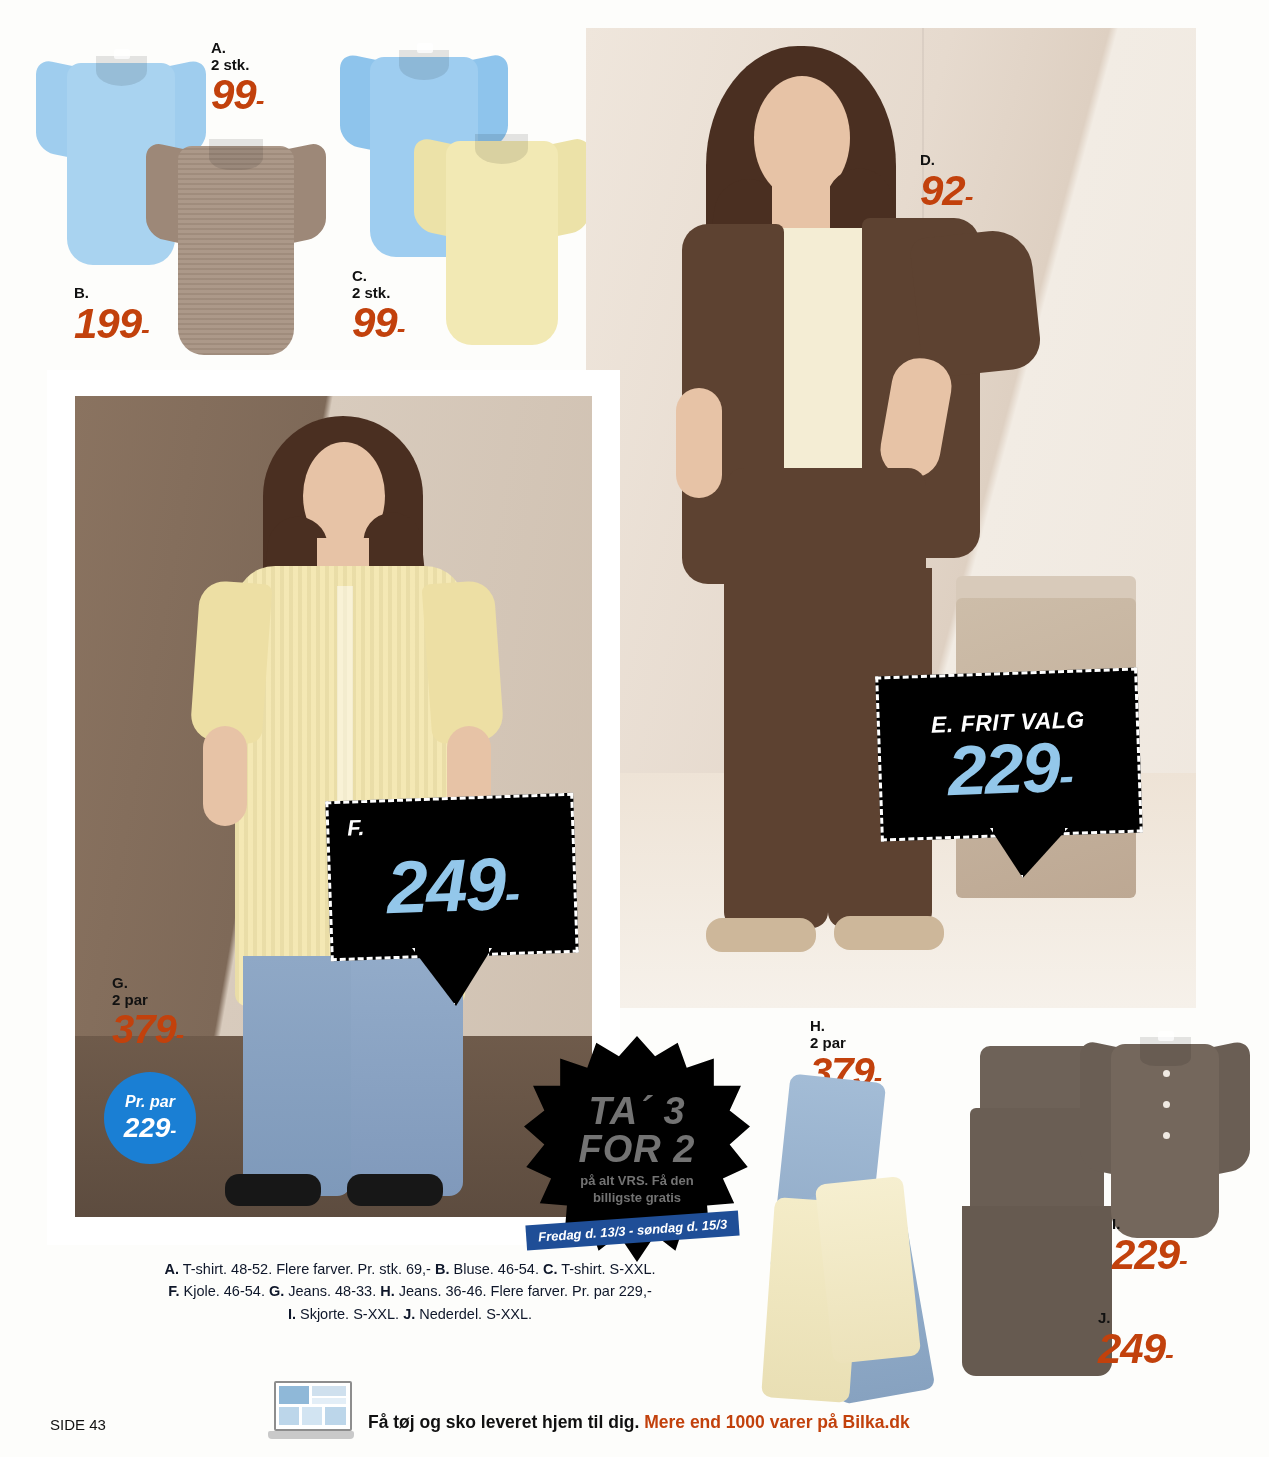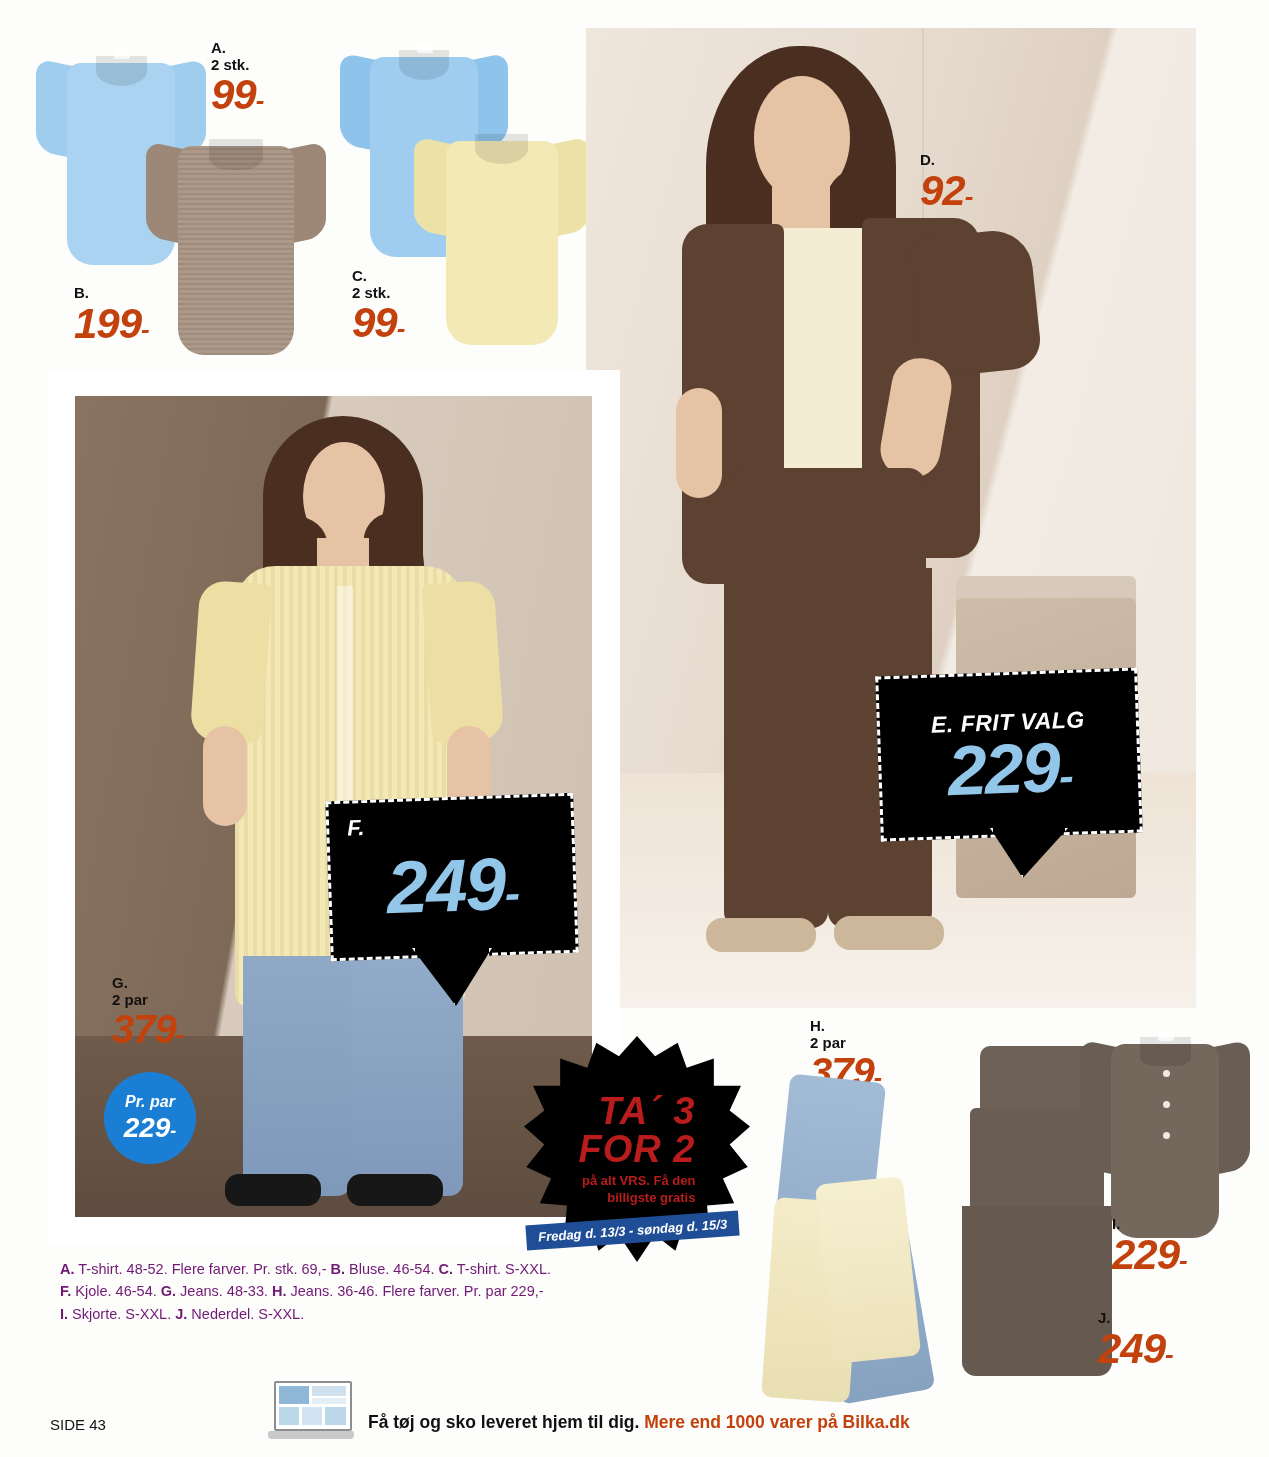--- a/index.html
+++ b/index.html
@@ -155,22 +155,22 @@
     font-weight: bold;
     font-style: italic;
     color: #93c7ea;
     line-height: 0.9;
     letter-spacing: -2px;
   }
 
   
   .burst {
     position: absolute;
-    color: #b91c1c;
-    text-align: right;
+    color: #737373;
+    text-align: center;
     display: flex;
     flex-direction: column;
     align-items: center;
     justify-content: center;
   }
   .burst-shape {
     position: absolute;
     inset: 0;
     background: #000;
     clip-path: polygon(50% 0%, 58% 9%, 68% 3%, 72% 14%, 84% 10%, 84% 22%, 96% 22%, 91% 33%, 100% 40%, 91% 48%, 99% 58%, 88% 63%, 93% 74%, 81% 75%, 82% 87%, 71% 83%, 67% 95%, 58% 88%, 50% 100%, 42% 88%, 33% 95%, 29% 83%, 18% 87%, 19% 75%, 7% 74%, 12% 63%, 1% 58%, 9% 48%, 0% 40%, 9% 33%, 4% 22%, 16% 22%, 16% 10%, 28% 14%, 32% 3%, 42% 9%);
@@ -208,23 +208,24 @@
     font-style: italic;
     font-weight: bold;
   }
 
   
   .legal {
     position: absolute;
     left: 60px;
     top: 1258px;
     width: 700px;
+    text-align: center;
     font-size: 14.5px;
     line-height: 1.55;
-    color: #701a75;
+    color: #0f172a;
   }
   .legal b { font-weight: bold; }
 
   
   .footer-bar {
     position: absolute;
     left: 0; right: 0; bottom: 0; height: 78px;
   }
   .side-num {
     position: absolute;

